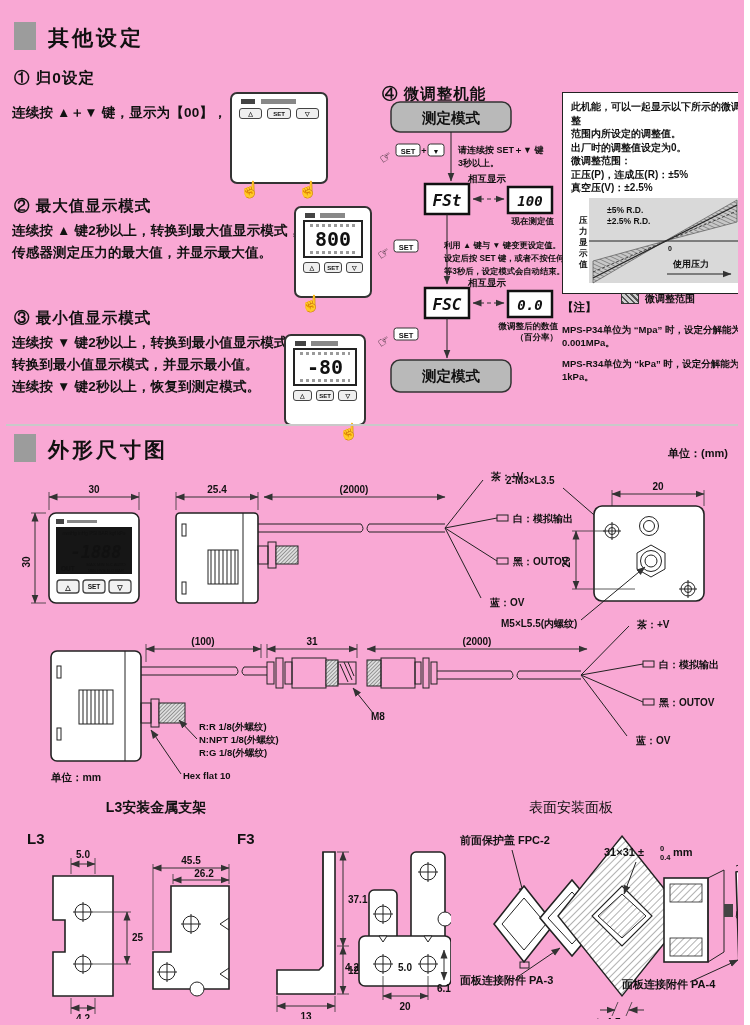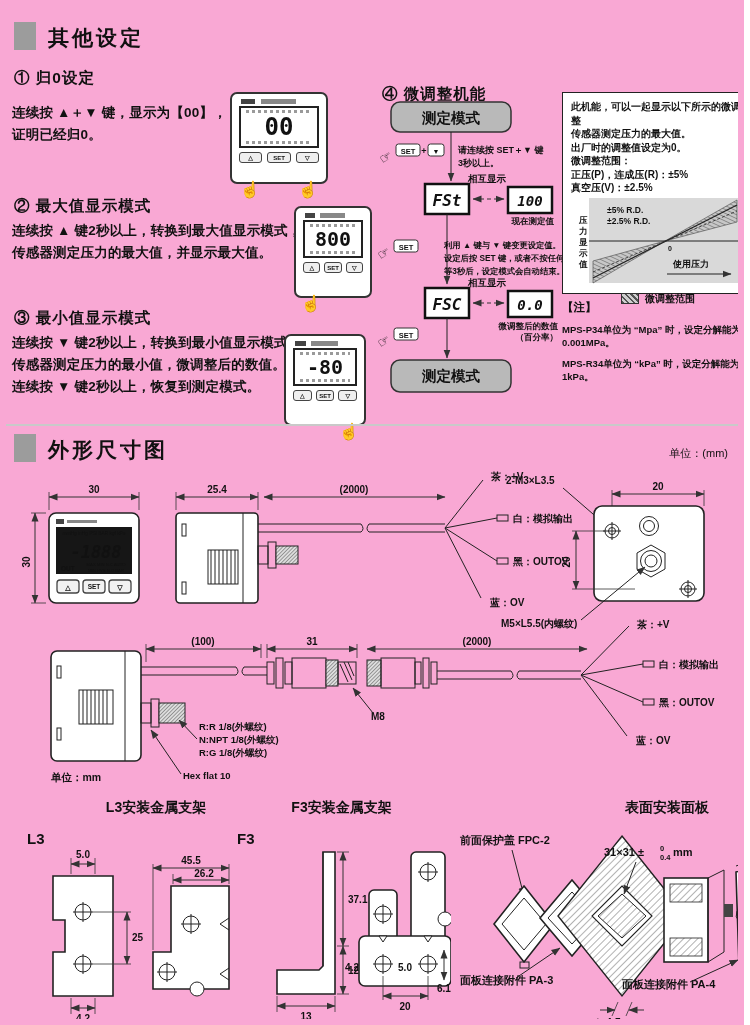--- a/index.html
+++ b/index.html
@@ -3,21 +3,21 @@
 <meta charset="utf-8">
 <style>
   html,body{margin:0;padding:0;background:#fff;}
   .page{position:relative;width:744px;height:1025px;background:#f9a8d4;overflow:hidden;
         font-family:"Liberation Sans",sans-serif;color:#111;border:6px solid #f9a8d4;box-sizing:border-box;}
   .abs{position:absolute;}
   .sec-sq{width:22px;height:28px;background:#9c9c9c;}
   .sec-title{font-size:21px;font-weight:bold;letter-spacing:3px;}
   .numhead{font-size:15.5px;font-weight:bold;letter-spacing:1px;text-align:right;}
   .body-t{font-size:13.5px;font-weight:600;line-height:22px;letter-spacing:.2px;}
-  .unit-note{font-size:11px;font-weight:400;margin-left:44px;}
+  .unit-note{font-size:11px;font-weight:700;margin-left:44px;}
   .small-t{font-size:9.5px;font-weight:600;line-height:13px;margin-top:8px;}
   .note-title{font-size:11.5px;font-weight:bold;}
   
   .device{border:2px solid #333;border-radius:7px;background:#fff;position:absolute;}
   .dev-logo{height:5px;margin:5px 9px 2px;background:linear-gradient(90deg,#444 0 18%,transparent 18% 26%,#888 26% 72%,transparent 72%);}
   .lcd{margin:1px 7px;border:2px solid #222;background:#fff;text-align:center;position:relative;}
   .lcd .tickrow{height:3px;margin:2px 5px;background:repeating-linear-gradient(90deg,#9a9a9a 0 3px,transparent 3px 6px);}
   .seg7{font-family:"DejaVu Sans Mono",monospace;font-weight:bold;}
   .lcd .val{display:block;line-height:1;margin:1px 0;}
   .btns{display:flex;justify-content:space-between;margin:4px 7px 0;}
@@ -68,30 +68,24 @@
         </pattern>
 </defs>
 </svg>
 
 <div class="abs sec-sq" style="left:8px;top:16px"></div>
 <div class="abs sec-title" style="left:42px;top:18px">其他设定</div>
 
 <div class="abs numhead" style="left:8px;top:62px">① 归0设定</div>
 <div class="abs body-t" style="left:6px;top:96px">
   <div>连续按 ▲＋▼ 键，显示为【00】，</div>
-  <div>证明已经归0。</div>
 </div>
 
 <div class="device" style="left:224px;top:86px;width:94px;height:88px">
   <div class="dev-logo"></div>
-  <div class="lcd">
-    <div class="tickrow"></div>
-    <span class="seg7 val" style="font-size:24px">00</span>
-    <div class="tickrow"></div>
-  </div>
   <div class="btns">
     <span class="keycap">△</span>
     <span class="keycap">SET</span>
     <span class="keycap">▽</span>
   </div>
   <span class="hand" style="left:8px;bottom:-17px">☝</span>
   <span class="hand" style="right:8px;bottom:-17px">☝</span>
 </div>
 
 <div class="abs numhead" style="left:8px;top:190px">② 最大值显示模式</div>
@@ -111,21 +105,21 @@
     <span class="keycap">△</span>
     <span class="keycap">SET</span>
     <span class="keycap">▽</span>
   </div>
   <span class="hand" style="left:5px;bottom:-17px">☝</span>
 </div>
 
 <div class="abs numhead" style="left:8px;top:302px">③ 最小值显示模式</div>
 <div class="abs body-t" style="left:6px;top:326px">
   <div>连续按 ▼ 键2秒以上，转换到最小值显示模式，</div>
-  <div>传感器测定压力的最小值，微调整后的数值。</div>
+  <div>转换到最小值显示模式，并显示最小值。</div>
   <div>连续按 ▼ 键2秒以上，恢复到测定模式。</div>
 </div>
 
 <div class="device" style="left:278px;top:328px;width:78px;height:88px">
   <div class="dev-logo"></div>
   <div class="lcd">
     <div class="tickrow"></div>
     <span class="seg7 val" style="font-size:20px">-80</span>
     <div class="tickrow"></div>
   </div>
@@ -185,21 +179,21 @@
     <text x="0" y="250" font-size="14" transform="rotate(-30 6 246)">☞</text>
     <rect x="16" y="232" width="24" height="12" rx="2.5" fill="#fff" stroke="#333"></rect>
     <text x="28" y="241.5" text-anchor="middle" font-size="7.5" font-weight="bold">SET</text>
   </g>
   <rect x="13" y="264" width="120" height="32" rx="9" fill="#b9b9b9" stroke="#333" stroke-width="1.5"></rect>
   <text x="73" y="285" text-anchor="middle" font-size="14.5" font-weight="bold">测定模式</text>
 </svg>
 
 <div class="abs info-box" style="left:556px;top:86px;width:192px;height:202px">
   <div class="info-line">此机能，可以一起显示以下所示的微调整</div>
-  <div class="info-line">传感器测定压力的最大值。</div>
+  <div class="info-line">范围内所设定的调整值。</div>
   <div class="info-line">出厂时的调整值设定为0。</div>
   <div class="info-line">微调整范围：</div>
   <div class="info-line">正压(P)，连成压(R)：±5%</div>
   <div class="info-line">真空压(V)：±2.5%</div>
   <svg width="176" height="92" viewBox="0 0 176 92">
     <text x="8" y="28" font-size="8.5" font-weight="bold"><tspan x="8" dy="0">压</tspan><tspan x="8" dy="11">力</tspan><tspan x="8" dy="11">显</tspan><tspan x="8" dy="11">示</tspan><tspan x="8" dy="11">值</tspan></text>
     <rect x="18" y="3" width="152" height="85" fill="#d9d9d9"></rect>
     <polygon points="22,88 22,66 94,46" fill="url(#ptBand)" stroke="#444" stroke-width=".6"></polygon>
     <polygon points="94,46 166,5 166,27" fill="url(#ptBand)" stroke="#444" stroke-width=".6"></polygon>
     <line x1="18" y1="46" x2="170" y2="46" stroke="#222" stroke-width="1"></line>
@@ -421,22 +415,21 @@
     <rect x="622" y="43" width="11" height="6" class="thinln" fill="#fff"></rect>
         <rect x="622" y="81" width="11" height="6" class="thinln" fill="#fff"></rect>
     <text x="616" y="10" class="ltxt">茶：+V</text>
     <text x="638" y="50" class="ltxt">白：模拟输出</text>
     <text x="638" y="88" class="ltxt">黑：OUTOV</text>
     <text x="615" y="126" class="ltxt">蓝：OV</text>
   </g>
 </svg>
 
 <div class="abs" style="left:55px;top:793px;width:190px;text-align:center;font-size:14px;font-weight:bold">L3安装金属支架</div>
-<div class="abs" style="left:243px;top:793px;width:185px;text-align:center;font-size:14px;font-weight:bold">F3安装金属支架</div>
-<div class="abs" style="left:523px;top:793px;width:180px;text-align:right;font-size:14px;font-weight:bold">表面安装面板</div>
+<div class="abs" style="left:523px;top:793px;width:180px;text-align:left;font-size:14px;font-weight:normal">表面安装面板</div>
 
 <svg class="abs" style="left:15px;top:818px" width="220" height="200" viewBox="0 0 220 200">
   <text x="6" y="20" font-size="15" font-weight="bold">L3</text>
   <polygon points="32,52 92,52 92,172 32,172 32,128 44,128 44,96 32,96" class="outln" stroke-width="1.4"></polygon>
   <g>
         <circle cx="62" cy="88" r="8" class="thinln"></circle>
         <line x1="52" y1="88" x2="72" y2="88" class="thinln"></line>
         <line x1="62" y1="78" x2="62" y2="98" class="thinln"></line>
       </g>
   <g>

